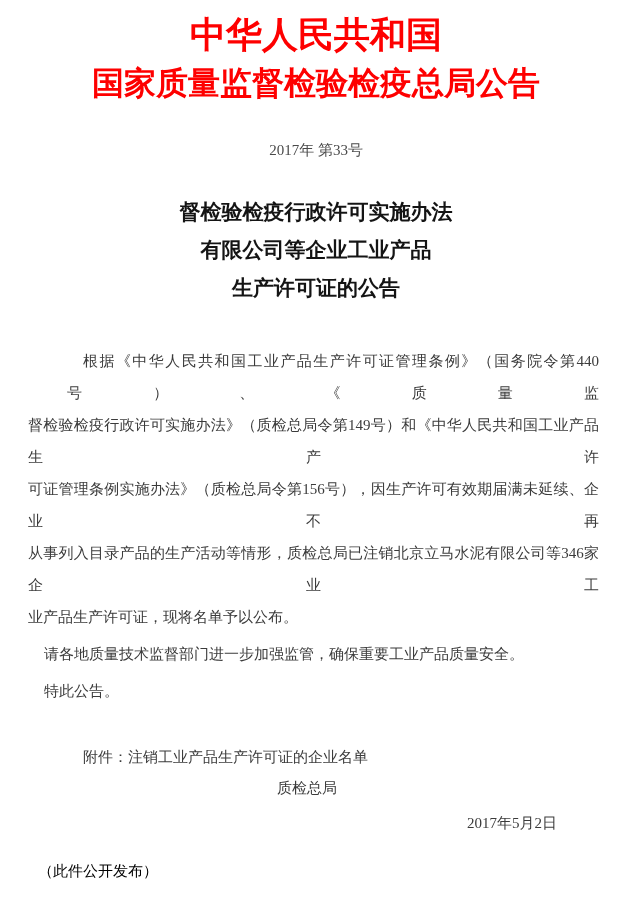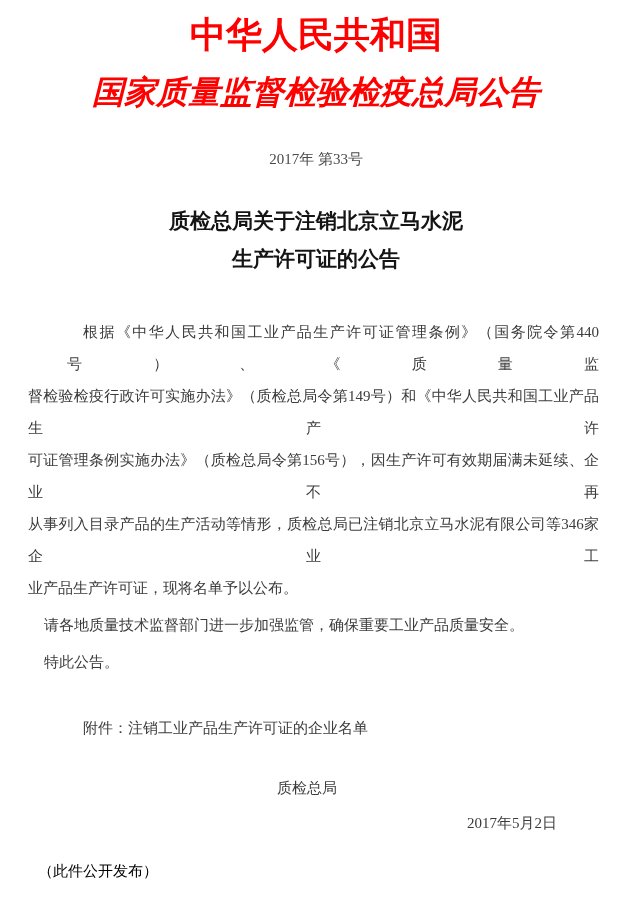--- a/index.html
+++ b/index.html
@@ -13,27 +13,26 @@
   }
   .hdr1 {
     margin: 14px 0 0 0;
     text-align: center;
     color: #fe0000;
     font-size: 36px;
     font-weight: bold;
     line-height: 42px;
   }
   .hdr2 {
-    margin: 16px;
+    margin: 7px;
     text-align: center;
     color: #fe0000;
     font-size: 32px;
     font-weight: bold;
     line-height: 40px;
-    font-style: italic;
   }
   .docnum {
     margin-top: 38px;
     text-align: center;
     font-size: 15px;
     color: #4a4a4a;
   }
   .title {
     margin-top: 33px;
     text-align: center;
@@ -86,21 +85,22 @@
 <body>
 
 <div class="page">
 
   <h1 class="hdr1">中华人民共和国</h1>
   <h2 class="hdr2">国家质量监督检验检疫总局公告</h2>
 
   <div class="docnum">2017年 第33号</div>
 
   <div class="title">
-    <div>质检总局关于注销北京立马水泥</div>
+    <div>督检验检疫行政许可实施办法</div>
+    <div>有限公司等企业工业产品</div>
     <div>生产许可证的公告</div>
   </div>
 
   <div class="bodytext">
     <p class="jline indent">根据《中华人民共和国工业产品生产许可证管理条例》（国务院令第440号）、《质量监</p>
     <p class="jline">督检验检疫行政许可实施办法》（质检总局令第149号）和《中华人民共和国工业产品生产许</p>
     <p class="jline">可证管理条例实施办法》（质检总局令第156号），因生产许可有效期届满未延续、企业不再</p>
     <p class="jline">从事列入目录产品的生产活动等情形，质检总局已注销北京立马水泥有限公司等346家企业工</p>
     <p class="plain">业产品生产许可证，现将名单予以公布。</p>
 

